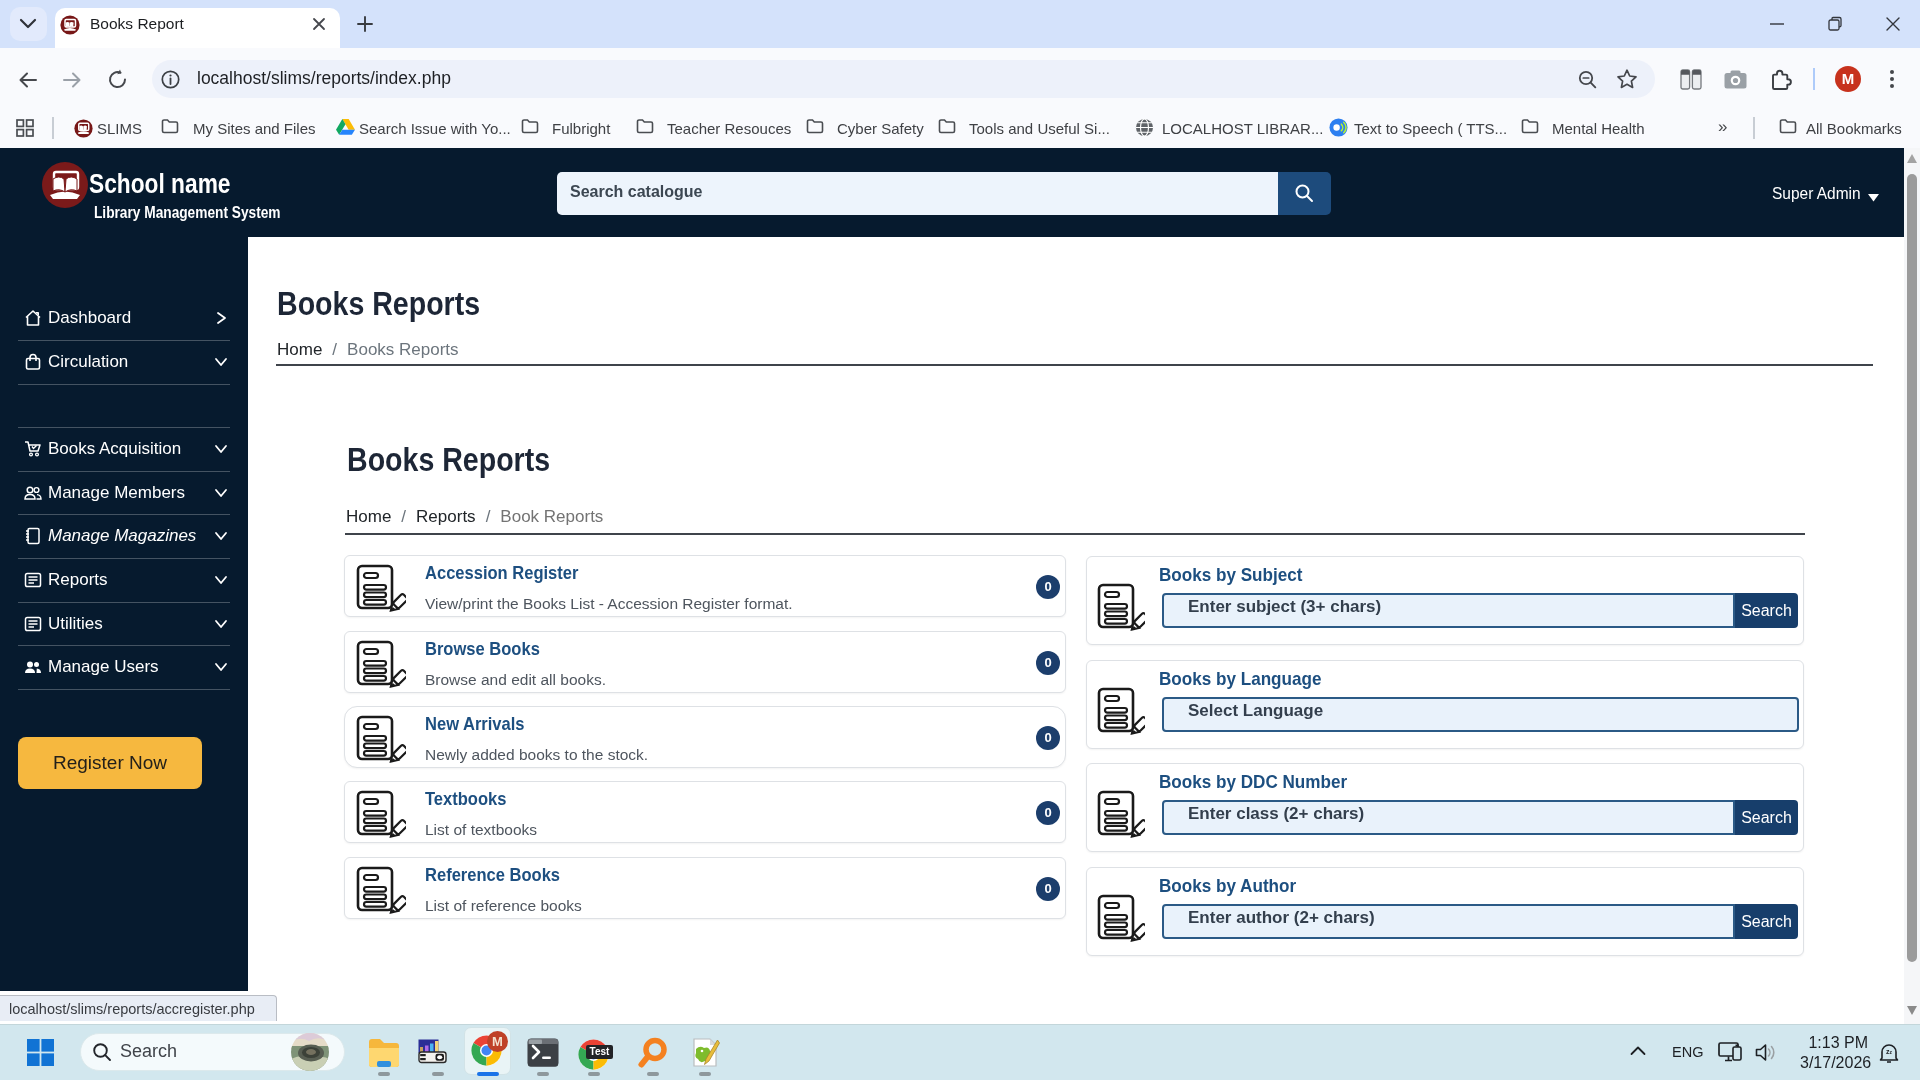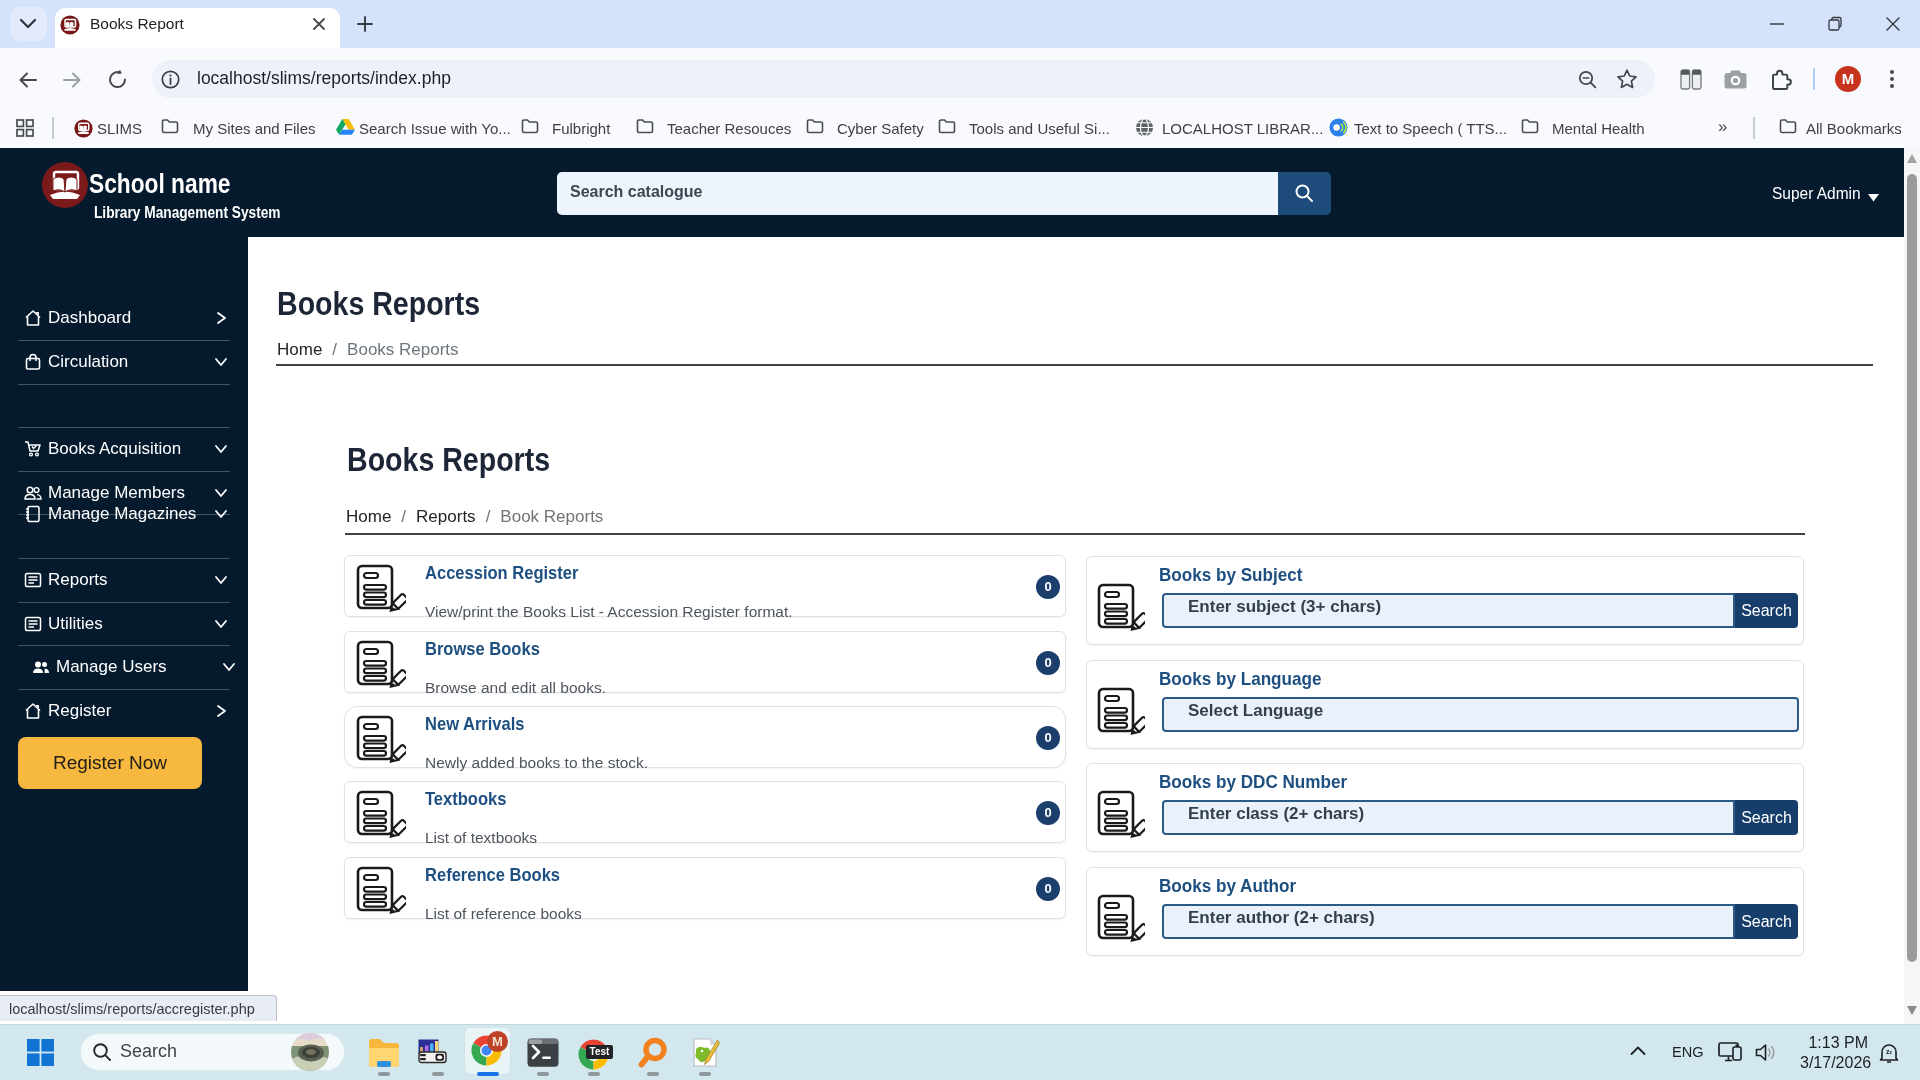--- a/index.html
+++ b/index.html
@@ -32,21 +32,21 @@
   .badge0 { position:absolute; width:24px; height:24px; border-radius:50%; background:#1c3e6c; color:#fff; font-size:13px; font-weight:bold; text-align:center; line-height:24px; }
 
   
   #taskbar { left:0; top:1024px; width:1920px; height:56px; background:#d2e7ee; border-top:1px solid #c3d6da; }
 
   .bmtxt { position:absolute; top:120px; font-size:15px; color:#3f4145; }
   .bmfolder { position:absolute; top:119px; width:19px; height:16px; }
 
   .licon { position:absolute; left:11px; top:8px; width:50px; height:50px; }
   .ltitle { position:absolute; left:80px; top:7px; font-size:19px; font-weight:bold; color:#1d4f80; line-height:1; transform-origin:0 0; transform:scaleX(0.87); }
-  .ldesc { position:absolute; left:80px; top:40px; font-size:15.5px; color:#4e555e; line-height:1;margin-top:8px; }
+  .ldesc { position:absolute; left:80px; top:40px; font-size:15.5px; color:#4e555e; line-height:1; }
   .lcard .badge0 { left:691px; top:19px; }
   .ricon { position:absolute; left:10px; top:26px; width:48px; height:52px; }
   .h1t { font-size:34px; font-weight:bold; color:#1d2636; line-height:1; transform-origin:0 0; transform:scaleX(0.84); }
   .bc { font-size:17px; color:#212529; line-height:1; }
   .bchome { color:#212529; }
   .bsep { color:#6c757d; margin:0 10px; }
   .tdot { position:absolute; top:47px; width:12px; height:4px; border-radius:2px; background:#8e989c; }
   .rtitle { position:absolute; left:72px; top:8px; font-size:19px; font-weight:bold; color:#1d4f80; line-height:1; transform-origin:0 0; transform:scaleX(0.9); }
   .rinput { position:absolute; left:75px; top:36px; width:573px; height:35px; background:#e9f2fb; border:2px solid #2b5a86; border-radius:4px 0 0 4px; font-size:17px; font-weight:bold; color:#333f4d; line-height:24px; padding-left:24px; }
   .rbtn { position:absolute; left:648px; top:36px; width:63px; height:35px; background:#173e6b; border-radius:0 4px 4px 0; color:#fff; font-size:16px; text-align:center; line-height:35px; }
@@ -270,21 +270,21 @@
         <path d="M1 15 Q1 10.5 6 10.5 Q11 10.5 11 15 Z" fill="none" stroke="#fff" stroke-width="1.5"></path>
         <circle cx="12.5" cy="6" r="2.4" fill="none" stroke="#fff" stroke-width="1.4"></circle>
         <path d="M13 10.6 Q17 11 17 15 H12.5" fill="none" stroke="#fff" stroke-width="1.4"></path>
       </svg>
     <div class="lbl">Manage Members</div>
       <svg class="chev" viewBox="0 0 14 14">
         <path d="M2 4 L7 10 L12 4" fill="none" stroke="#fff" stroke-width="1.8" stroke-linecap="round" stroke-linejoin="round"></path>
       </svg>
   </div>
   <div class="navsep" style="top:366px;"></div>
-  <div class="navitem" style="top:344px;">
+  <div class="navitem" style="top:366px;font-style:italic;">
     <svg class="nicon" viewBox="0 0 18 18">
         <rect x="4" y="1.5" width="11" height="15" rx="1.5" fill="none" stroke="#fff" stroke-width="1.5"></rect>
         <path d="M2 4 H5 M2 7 H5 M2 10 H5 M2 13 H5" stroke="#fff" stroke-width="1.4"></path>
       </svg>
     <div class="lbl">Manage Magazines</div>
       <svg class="chev" viewBox="0 0 14 14">
         <path d="M2 4 L7 10 L12 4" fill="none" stroke="#fff" stroke-width="1.8" stroke-linecap="round" stroke-linejoin="round"></path>
       </svg>
   </div>
   <div class="navsep" style="top:410px;"></div>
@@ -303,43 +303,33 @@
     <svg class="nicon" viewBox="0 0 18 18">
         <rect x="1.5" y="2.5" width="15" height="13" rx="1.8" fill="none" stroke="#fff" stroke-width="1.5"></rect>
         <path d="M4.5 6 H13.5 M4.5 9 H13.5 M4.5 12 H10" stroke="#fff" stroke-width="1.4"></path>
       </svg>
     <div class="lbl">Utilities</div>
       <svg class="chev" viewBox="0 0 14 14">
         <path d="M2 4 L7 10 L12 4" fill="none" stroke="#fff" stroke-width="1.8" stroke-linecap="round" stroke-linejoin="round"></path>
       </svg>
   </div>
   <div class="navsep" style="top:497px;"></div>
-  <div class="navitem" style="top:497px;margin-left:8px;">
+  <div class="navitem" style="top:497px;">
     <svg class="nicon" viewBox="0 0 18 18">
         <circle cx="6" cy="6.5" r="3" fill="#fff"></circle>
         <path d="M1 15 Q1 10.5 6 10.5 Q11 10.5 11 15 Z" fill="#fff"></path>
         <circle cx="12.5" cy="6.5" r="2.5" fill="#fff"></circle>
         <path d="M12.8 10.6 Q17 11 17 15 H12.5 Z" fill="#fff"></path>
       </svg>
     <div class="lbl">Manage Users</div>
       <svg class="chev" viewBox="0 0 14 14">
         <path d="M2 4 L7 10 L12 4" fill="none" stroke="#fff" stroke-width="1.8" stroke-linecap="round" stroke-linejoin="round"></path>
       </svg>
   </div>
   <div class="navsep" style="top:541px;"></div>
-  <div class="navitem" style="top:541px;">
-    <svg class="nicon" viewBox="0 0 18 18">
-        <path d="M2 8.5 L9 2 L16 8.5 M3.5 7.5 V16 H14.5 V7.5" fill="none" stroke="#fff" stroke-width="1.6" stroke-linejoin="round"></path>
-        <path d="M12 3.5 h2.5 v2.5" fill="#fff" stroke="#fff"></path>
-      </svg>
-    <div class="lbl">Register</div>
-      <svg class="chev" viewBox="0 0 14 14">
-        <path d="M4 2 L11 7 L4 12" fill="none" stroke="#fff" stroke-width="1.8" stroke-linecap="round" stroke-linejoin="round"></path>
-      </svg>
-  </div>
   <div class="abs" style="left:18px;top:589px;width:184px;height:52px;background:#f6b83f;border-radius:8px;text-align:center;line-height:52px;font-size:19px;color:#23201a;">Register Now</div>
 
   <svg class="abs" style="left:42px;top:14px" width="46" height="46" viewBox="0 0 46 46">
     <circle cx="23" cy="23" r="23" fill="#7b1a1a"></circle>
     <rect x="12" y="10" width="24" height="17" rx="2" fill="none" stroke="#fff" stroke-width="2.4"></rect>
     <path d="M8 33 Q23 26 38 33 L35 37 H11 Z" fill="#fff"></path>
     <path d="M11 17 Q17 13 22 17 L23 30 Q17 26 11 29 Z" fill="#fff" stroke="#7b1a1a" stroke-width="1"></path>
     <path d="M35 17 Q29 13 24 17 L23 30 Q29 26 35 29 Z" fill="#fff" stroke="#7b1a1a" stroke-width="1"></path>
   </svg>
   <div class="abs sn" style="left:89px;top:23px;font-size:27px;font-weight:bold;color:#fff;line-height:1;transform-origin:0 0;transform:scaleX(0.842);">School name</div>

